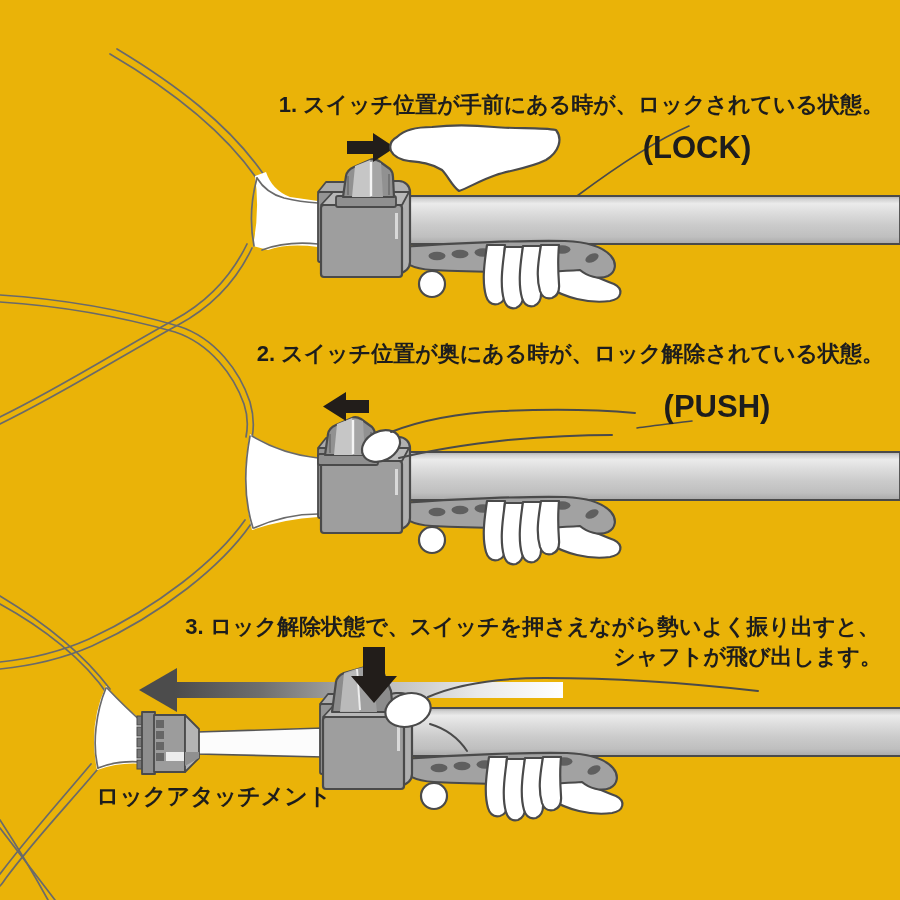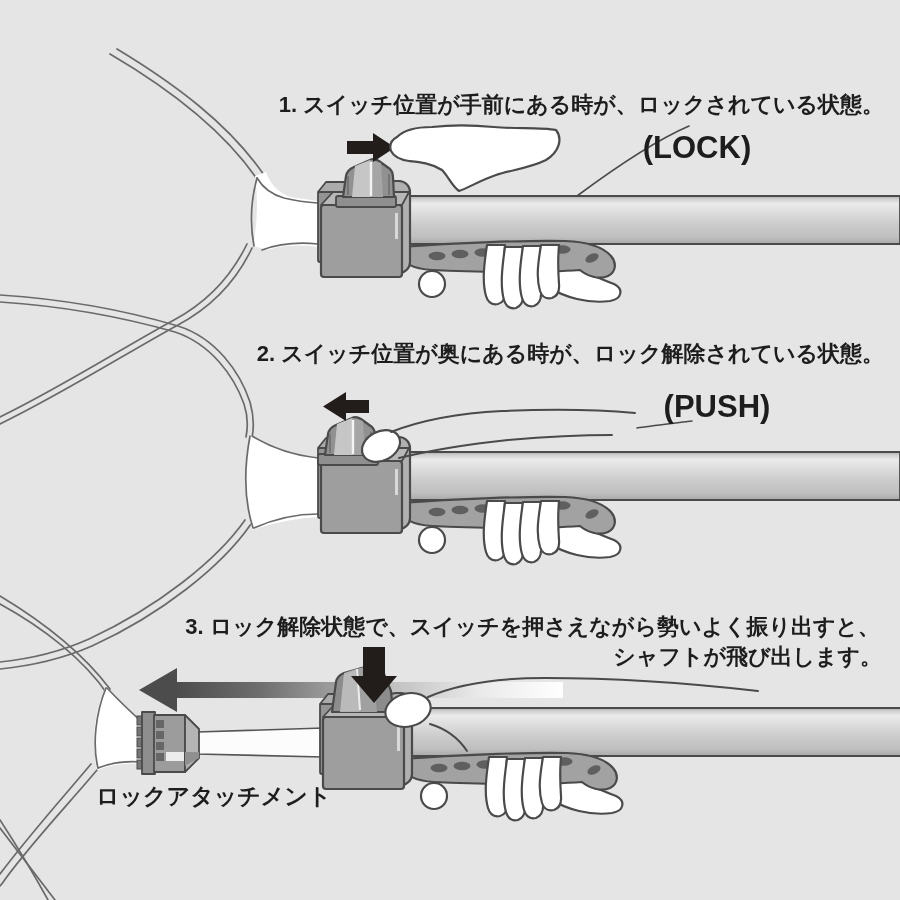--- a/index.html
+++ b/index.html
@@ -1,16 +1,16 @@
 <!DOCTYPE html>
 <html><head>
 <meta charset="utf-8">
 <style>
   html,body{margin:0;padding:0;background:#fff;}
-  .canvas{position:relative;width:900px;height:900px;background:#e5e5e5;overflow:hidden;
+  .canvas{position:relative;width:900px;height:900px;background:#eab308;overflow:hidden;
           font-family:"Liberation Sans", sans-serif;text-decoration:underline;}
   svg{display:block}
   .step-text{font-family:"Liberation Sans",sans-serif;font-size:22px;font-weight:600;fill:#1d1d1d;}
   .state-label{font-family:"Liberation Sans",sans-serif;font-size:31px;font-weight:bold;fill:#1d1d1d;}
   .part-label{font-family:"Liberation Sans",sans-serif;font-size:23px;font-weight:600;fill:#1d1d1d;}
   .ol{stroke:#4a4a4a;stroke-width:2.2;stroke-linejoin:round;stroke-linecap:round;}
   .ol-thin{stroke:#4a4a4a;stroke-width:1.8;stroke-linejoin:round;}
   .hoop{fill:none;stroke:#6a6a6a;stroke-width:1.7;stroke-linecap:round;}
   .handline{fill:none;stroke:#4a4a4a;stroke-width:2;stroke-linecap:round;}
   .callout{fill:none;stroke:#4a4a4a;stroke-width:1.6;stroke-linecap:round;}

